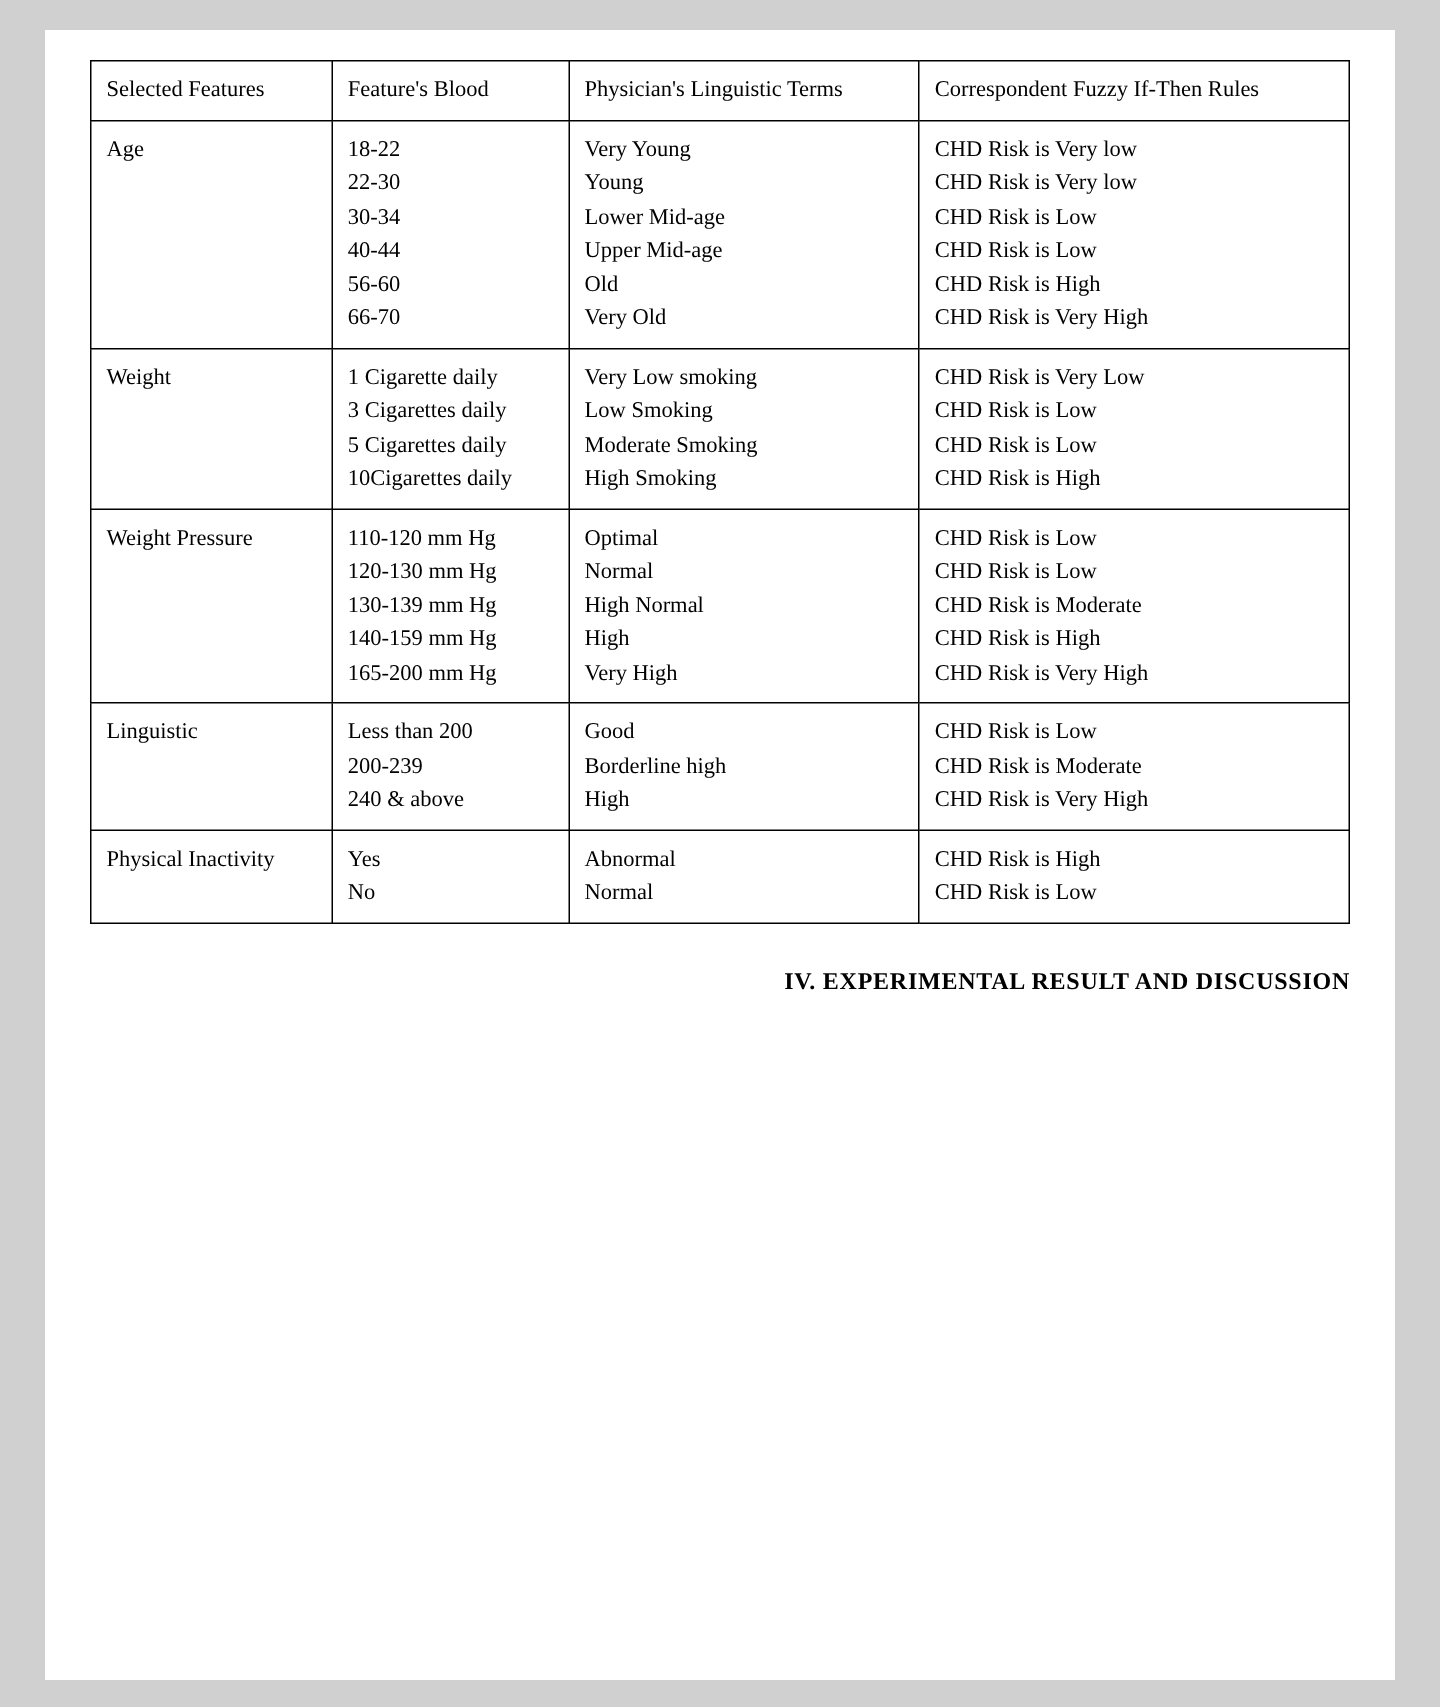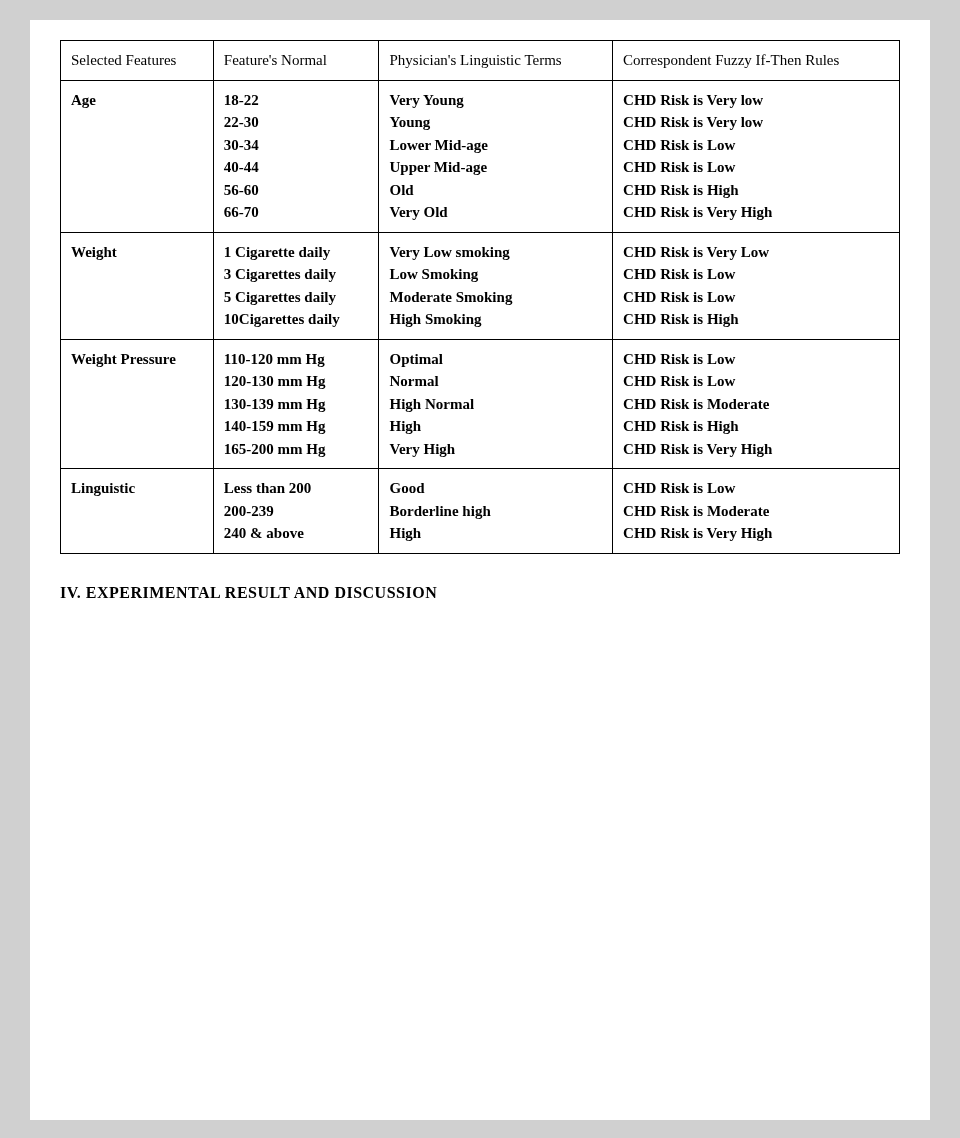--- a/index.html
+++ b/index.html
@@ -21,43 +21,42 @@
     table {
       width: 100%;
       border-collapse: collapse;
       margin-bottom: 30px;
     }
     th, td {
       border: 1px solid #000;
       padding: 8px 10px;
       vertical-align: top;
       line-height: 1.5;
-      font-weight: bold;
     }
     th {
       font-weight: normal;
       text-align: left;
     }
     .section-heading {
-      text-align: left;
+      text-align: right;
       font-size: 16px;
       font-weight: bold;
       margin-top: 20px;
       letter-spacing: 0.5px;
     }
   </style>
 </head>
 <body>
 
 <div class="page">
   <table>
     <thead>
       <tr>
         <th>Selected Features</th>
-        <th>Feature's Normal</th>
+        <th>Feature's Blood</th>
         <th>Physician's Linguistic Terms</th>
         <th>Correspondent Fuzzy If-Then Rules</th>
       </tr>
     </thead>
     <tbody id="table-body">
     <tr>
           <td>Age</td>
           <td>18-22<br>22-30<br>30-34<br>40-44<br>56-60<br>66-70</td>
           <td>Very Young<br>Young<br>Lower Mid-age<br>Upper Mid-age<br>Old<br>Very Old</td>
           <td>CHD Risk is Very low<br>CHD Risk is Very low<br>CHD Risk is Low<br>CHD Risk is Low<br>CHD Risk is High<br>CHD Risk is Very High</td>
@@ -73,17 +72,23 @@
           <td>110-120 mm Hg<br>120-130 mm Hg<br>130-139 mm Hg<br>140-159 mm Hg<br>165-200 mm Hg</td>
           <td>Optimal<br>Normal<br>High Normal<br>High<br>Very High</td>
           <td>CHD Risk is Low<br>CHD Risk is Low<br>CHD Risk is Moderate<br>CHD Risk is High<br>CHD Risk is Very High</td>
         </tr>
         <tr>
           <td>Linguistic</td>
           <td>Less than 200<br>200-239<br>240 &amp; above</td>
           <td>Good<br>Borderline high<br>High</td>
           <td>CHD Risk is Low<br>CHD Risk is Moderate<br>CHD Risk is Very High</td>
         </tr>
+        <tr>
+          <td>Physical Inactivity</td>
+          <td>Yes<br>No</td>
+          <td>Abnormal<br>Normal</td>
+          <td>CHD Risk is High<br>CHD Risk is Low</td>
+        </tr>
       </tbody>
   </table>
 
   <div class="section-heading">IV. EXPERIMENTAL RESULT AND DISCUSSION</div>
 </div>
 
 </body></html>

